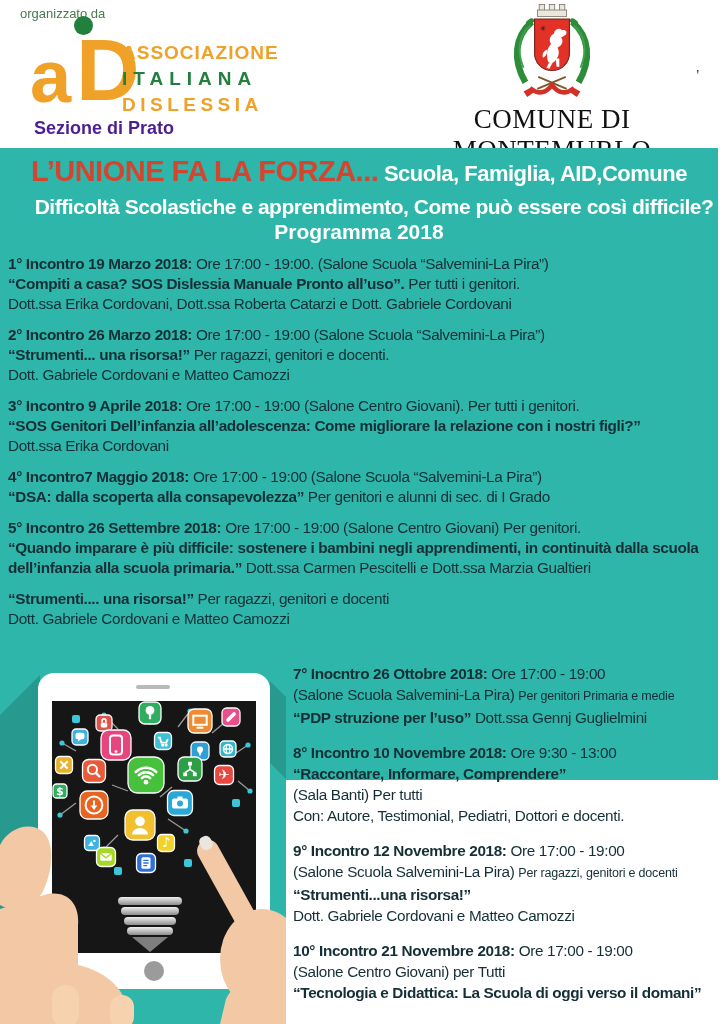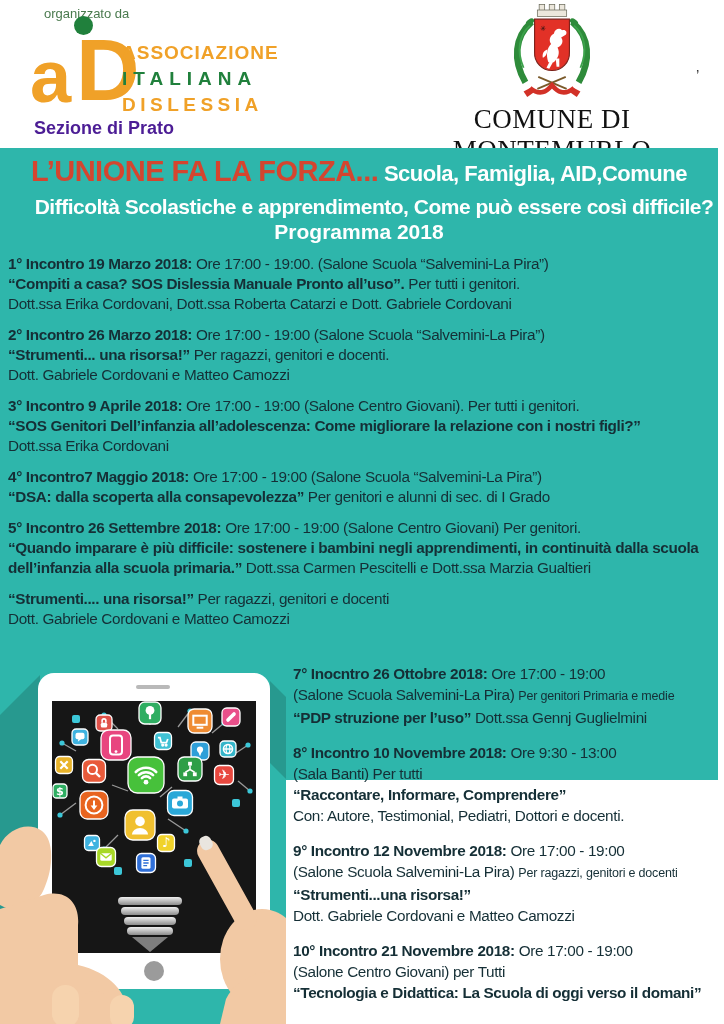--- a/index.html
+++ b/index.html
@@ -2,21 +2,21 @@
 <html><head>
 <meta charset="utf-8">
 <style>
   html,body{margin:0;padding:0;}
   body{width:724px;height:1024px;position:relative;background:#ffffff;
        font-family:"Liberation Sans", sans-serif;overflow:hidden;}
   .poster{position:absolute;inset:0;}
 
   
   .header{position:absolute;top:0;left:0;width:724px;height:148px;background:#fff;}
-  .organized{position:absolute;left:44px;top:6px;font-size:13px;color:#4a7a4e;}
+  .organized{position:absolute;left:20px;top:6px;font-size:13px;color:#4a7a4e;}
   .aid-mark{position:absolute;left:30px;top:14px;width:110px;height:104px;}
   .aid-a{position:absolute;left:0;top:26px;font-size:74px;line-height:74px;font-weight:bold;color:#f0a128;}
   .aid-d{position:absolute;left:46px;top:12px;font-size:88px;line-height:88px;font-weight:bold;color:#f0a128;}
   .aid-dot{position:absolute;left:44px;top:2px;width:19px;height:19px;border-radius:50%;background:#20803c;}
   .aid-text{position:absolute;left:122px;top:40px;font-weight:bold;font-size:19px;line-height:26px;}
   .aid-l1{color:#f0a128;letter-spacing:1px;}
   .aid-l2{color:#20803c;letter-spacing:6px;}
   .aid-l3{color:#f0a128;letter-spacing:4.5px;}
   .aid-section{position:absolute;left:34px;top:118px;font-size:18px;font-weight:bold;color:#4c1d95;}
   .comune-block{position:absolute;left:385px;top:0;width:334px;height:148px;}
@@ -351,22 +351,22 @@
       </svg>
 
       <div class="events-right" id="events-right-list">
           <div class="event">
             <div class="event-line"><span class="seg-b">7° Inocntro 26 Ottobre 2018: </span><span class="seg-r">Ore 17:00 - 19:00</span></div>
             <div class="event-line"><span class="seg-r">(Salone Scuola Salvemini-La Pira) </span><span class="seg-s">Per genitori Primaria e medie</span></div>
             <div class="event-line"><span class="seg-b">“PDP struzione per l’uso” </span><span class="seg-r">Dott.ssa Gennj Guglielmini</span></div>
           </div>
           <div class="event">
             <div class="event-line"><span class="seg-b">8° Incontro 10 Novembre 2018: </span><span class="seg-r">Ore 9:30 - 13:00</span></div>
+            <div class="event-line"><span class="seg-b">“Raccontare, Informare, Comprendere”</span></div>
             <div class="event-line"><span class="seg-r">(Sala Banti) Per tutti</span></div>
-            <div class="event-line"><span class="seg-b">“Raccontare, Informare, Comprendere”</span></div>
             <div class="event-line"><span class="seg-r">Con: Autore, Testimonial, Pediatri, Dottori e docenti.</span></div>
           </div>
           <div class="event">
             <div class="event-line"><span class="seg-b">9° Incontro 12 Novembre 2018: </span><span class="seg-r">Ore 17:00 - 19:00</span></div>
             <div class="event-line"><span class="seg-r">(Salone Scuola Salvemini-La Pira) </span><span class="seg-s">Per ragazzi, genitori e docenti</span></div>
             <div class="event-line"><span class="seg-b">“Strumenti...una risorsa!”</span></div>
             <div class="event-line"><span class="seg-r">Dott. Gabriele Cordovani e Matteo Camozzi</span></div>
           </div>
           <div class="event">
             <div class="event-line"><span class="seg-b">10° Incontro 21 Novembre 2018: </span><span class="seg-r">Ore 17:00 - 19:00</span></div>

